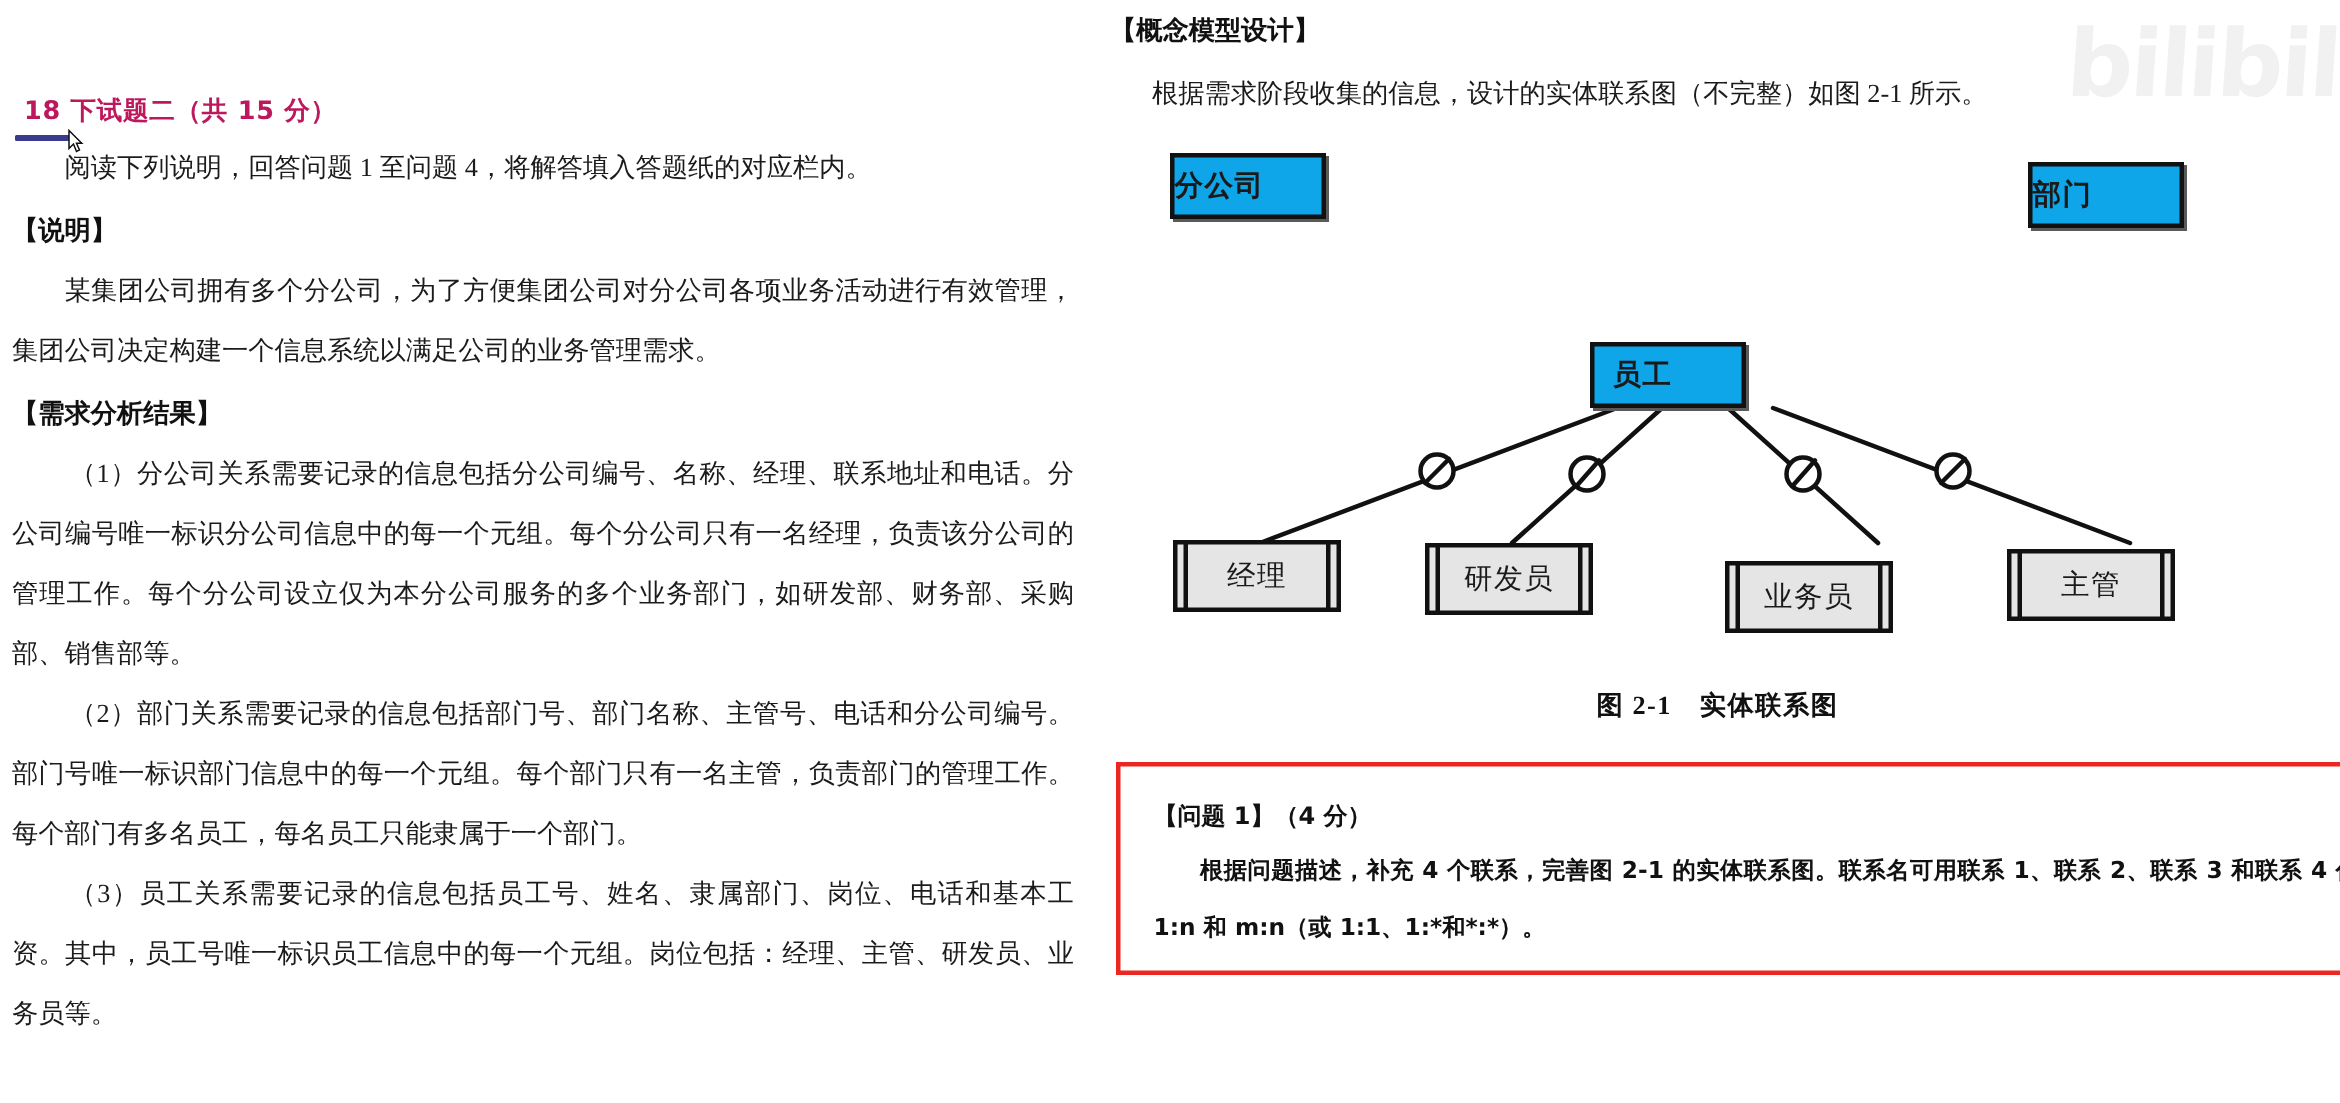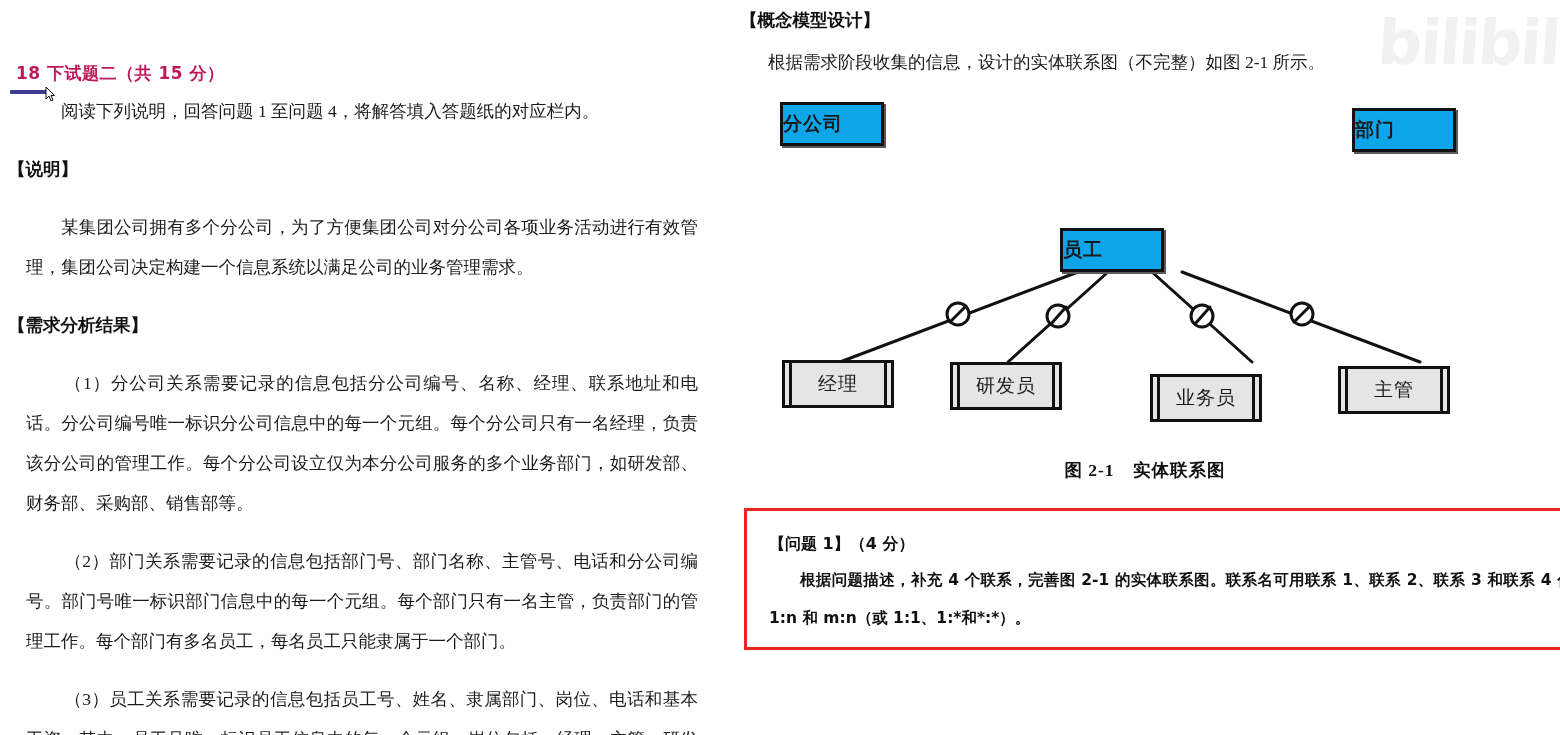--- a/index.html
+++ b/index.html
@@ -65,21 +65,21 @@
     position: absolute;
     left: 45px;
     top: 86px;
     width: 11px;
     height: 16px;
   }
 
   .para {
     font-size: 17.5px;
     line-height: 40px;
-    margin: 18px;
+    margin: 0;
     text-align: justify;
     text-justify: inter-ideograph;
     color: #1b1b1b;
   }
   .para.indent { text-indent: 2em; }
   .para.indent2 { text-indent: 2.2em; }
 
   .heading {
     font-size: 17.5px;
     line-height: 40px;
@@ -286,21 +286,21 @@
     </svg>
 
     <div class="entity-box" style="left:50px;  top:12px;  width:104px; height:44px;">
       <span>分公司</span>
     </div>
 
     <div class="entity-box" style="left:622px; top:18px;  width:104px; height:44px;">
       <span>部门</span>
     </div>
 
-    <div class="entity-box" style="left:330px; top:138px; width:104px; height:44px;">
+    <div class="entity-box" style="left:330px; top:138px; width:104px; height:44px;padding-left:12px;">
       <span>员工</span>
     </div>
 
     <div class="subtype-box" style="left:52px;  top:270px; width:112px; height:48px;">
       <span>经理</span>
     </div>
 
     <div class="subtype-box" style="left:220px; top:272px; width:112px; height:48px;">
       <span>研发员</span>
     </div>

